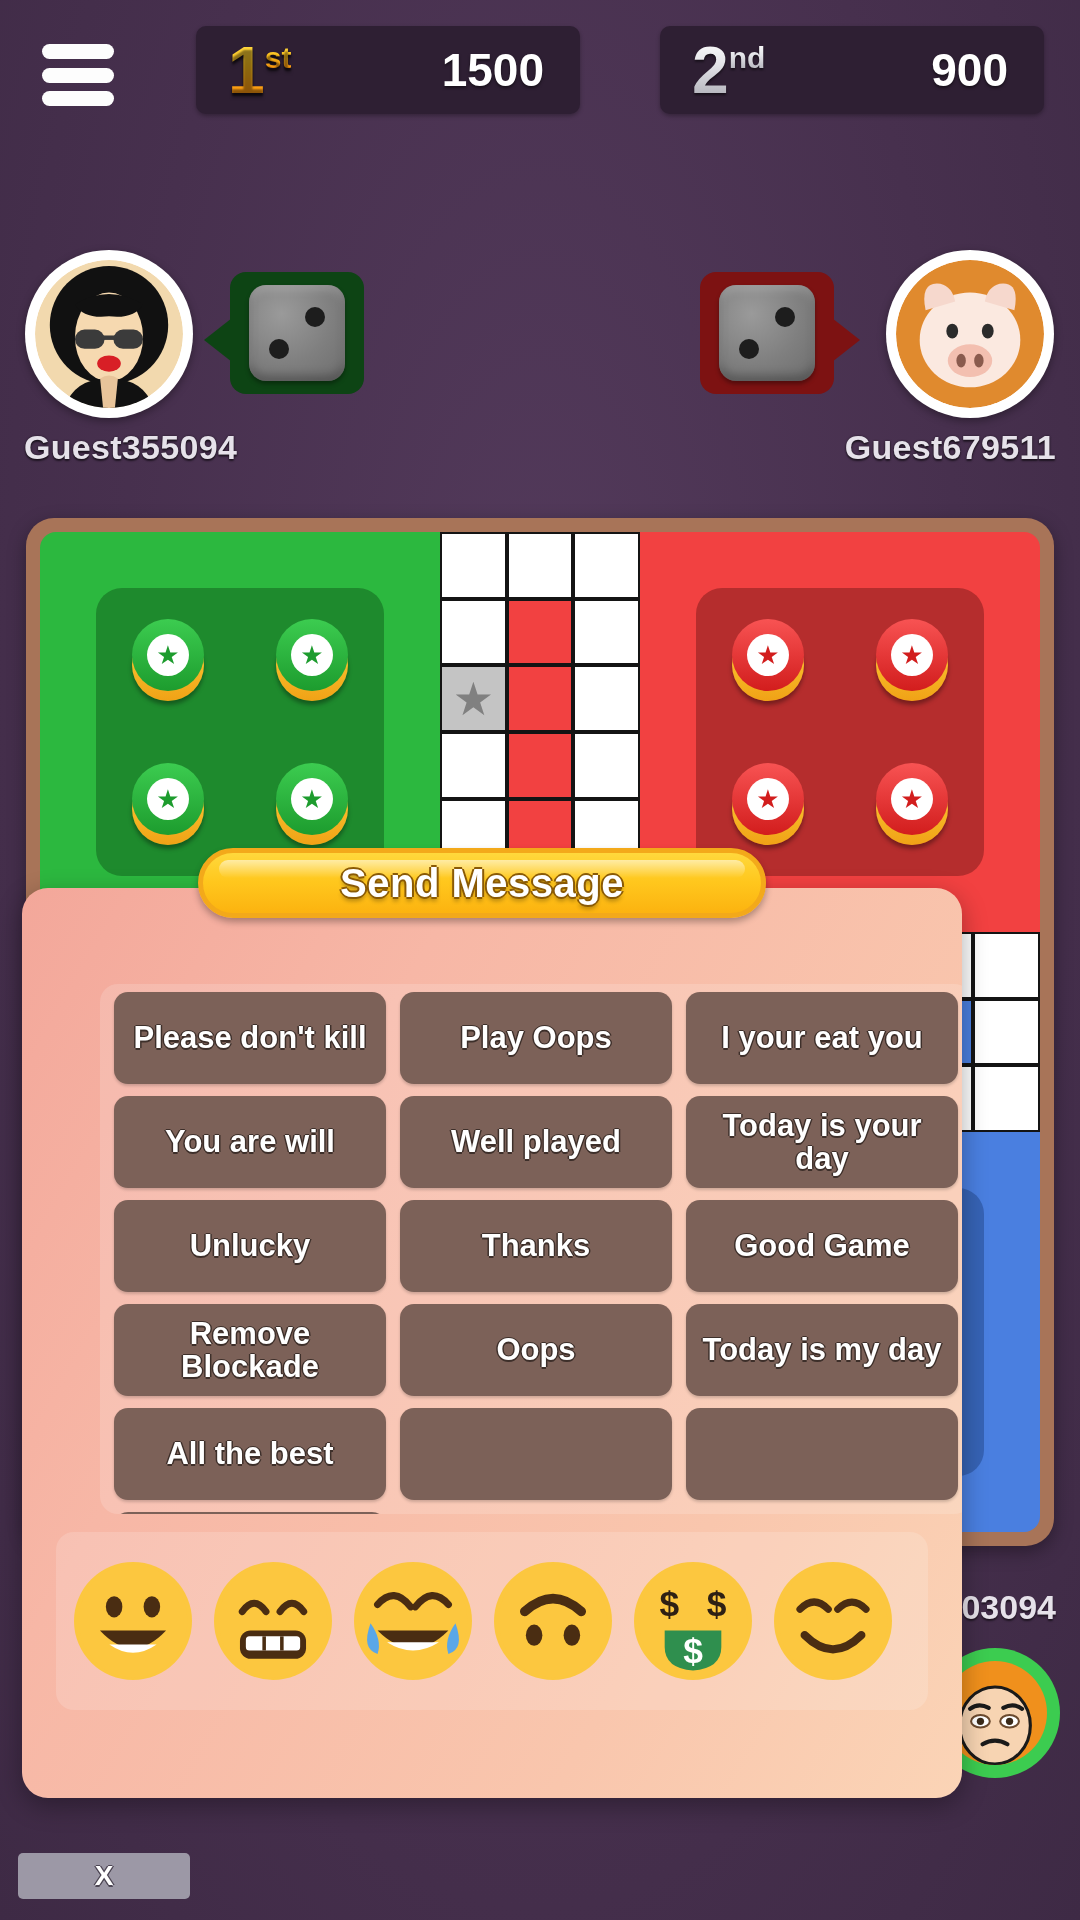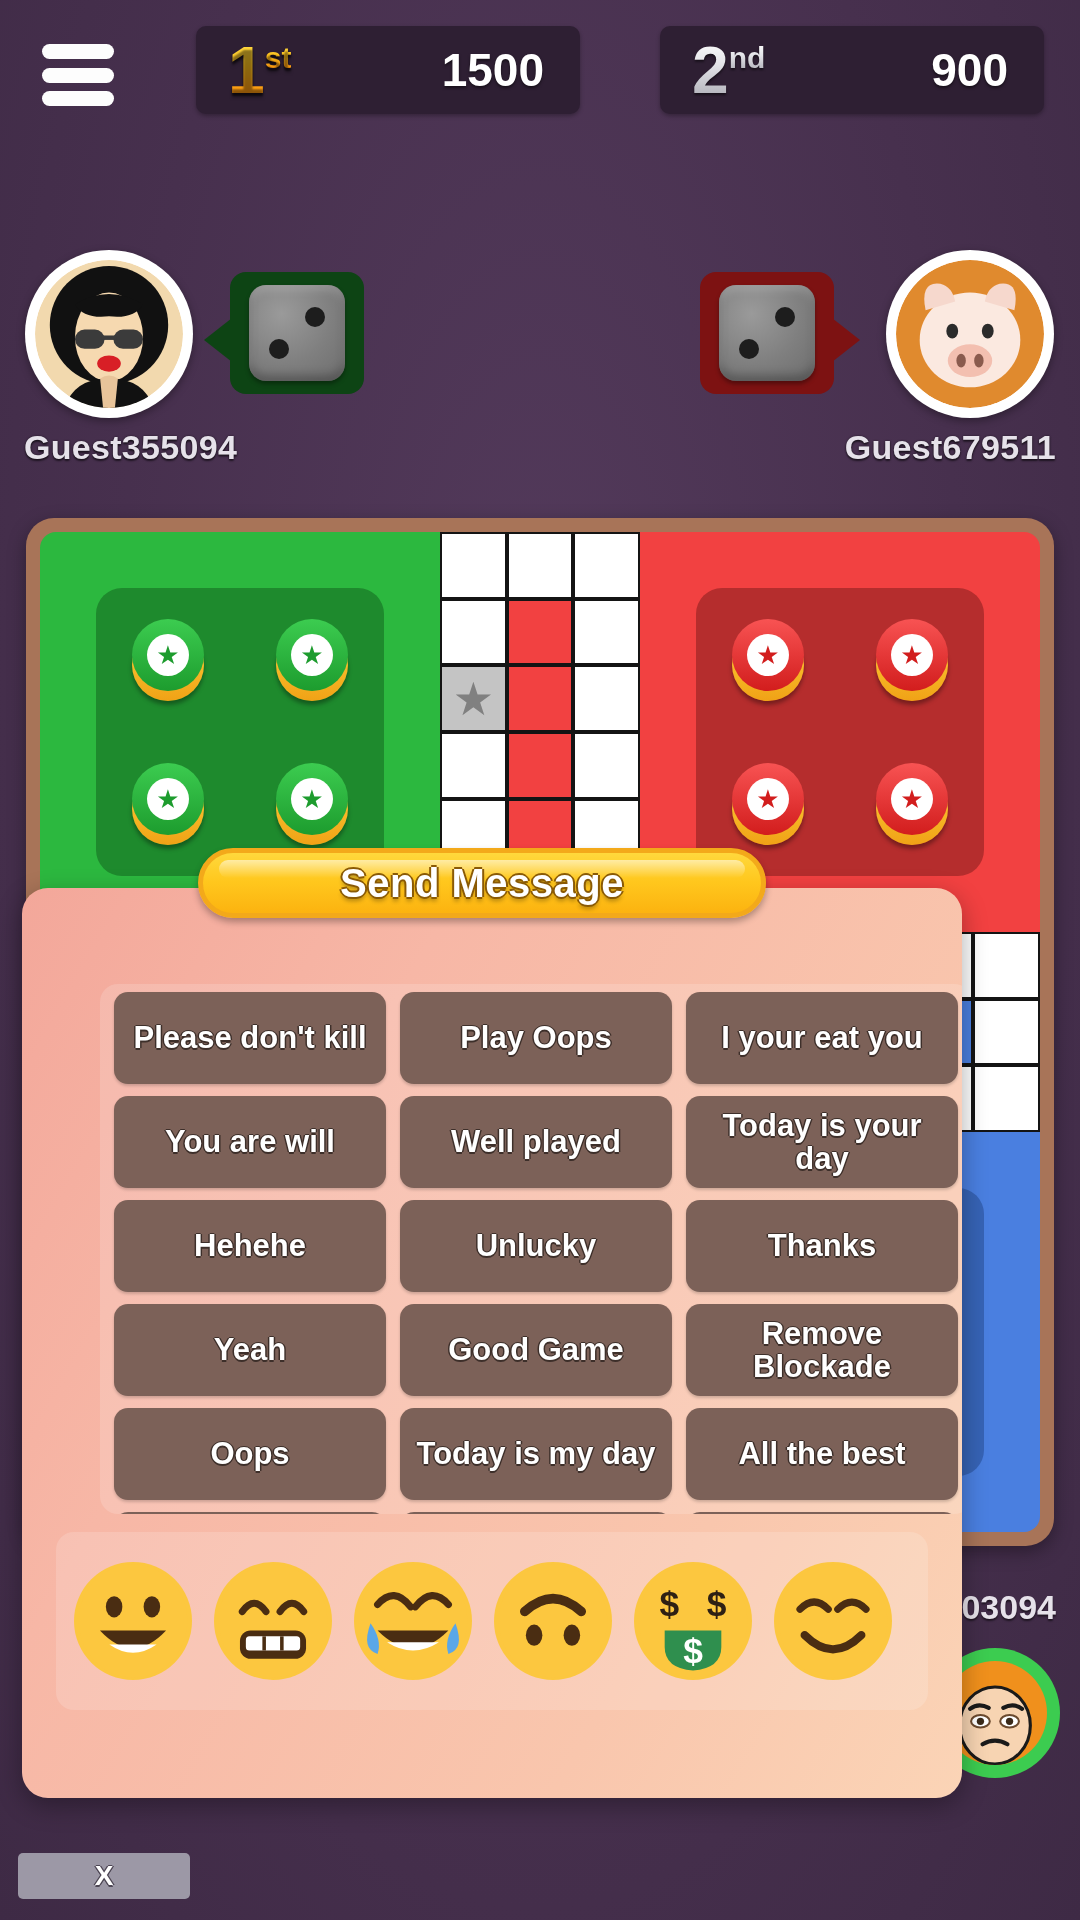--- a/index.html
+++ b/index.html
@@ -578,30 +578,24 @@
         <div class="msg-btn">
           <span>You are will</span>
         </div>
         <div class="msg-btn">
           <span>Well played</span>
         </div>
         <div class="msg-btn">
           <span>Today is your day</span>
         </div>
         <div class="msg-btn">
-          <span>Hehehe</span>
-        </div>
-        <div class="msg-btn">
           <span>Unlucky</span>
         </div>
         <div class="msg-btn">
           <span>Thanks</span>
-        </div>
-        <div class="msg-btn">
-          <span>Yeah</span>
         </div>
         <div class="msg-btn">
           <span>Good Game</span>
         </div>
         <div class="msg-btn">
           <span>Remove Blockade</span>
         </div>
         <div class="msg-btn">
           <span>Oops</span>
         </div>

